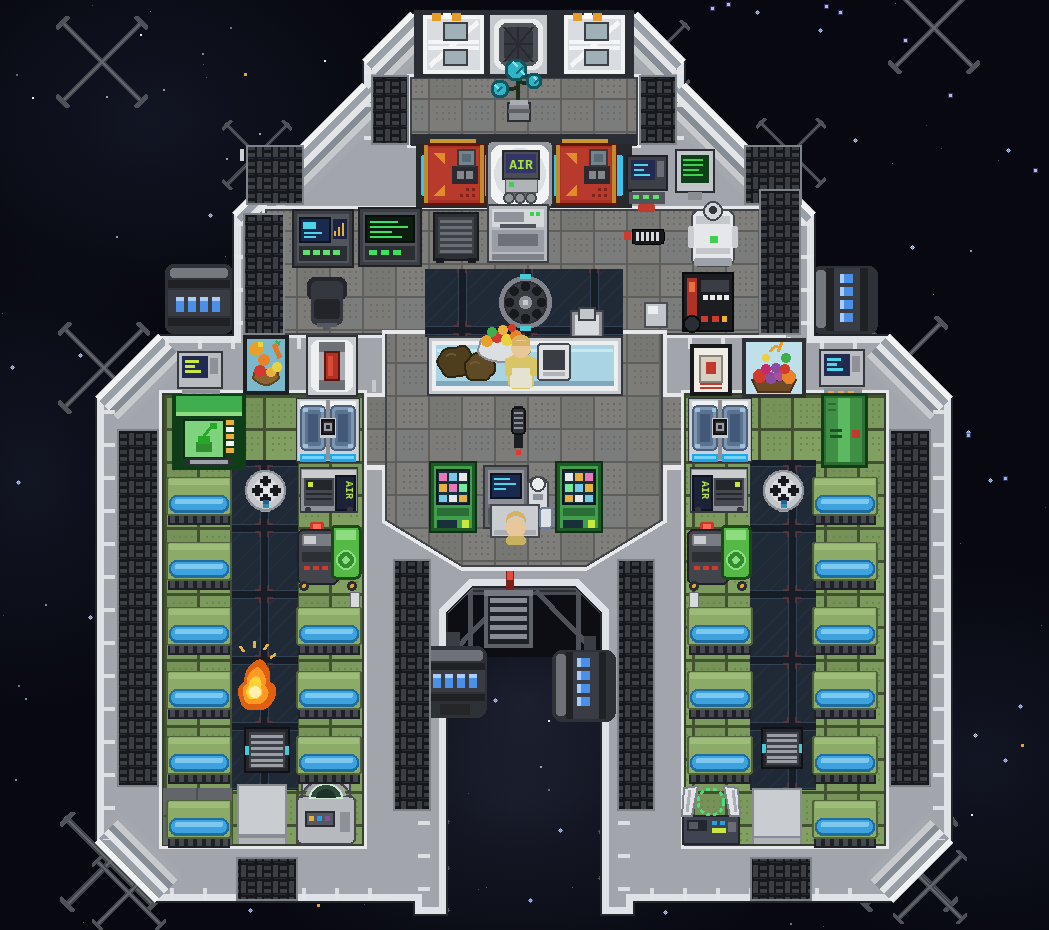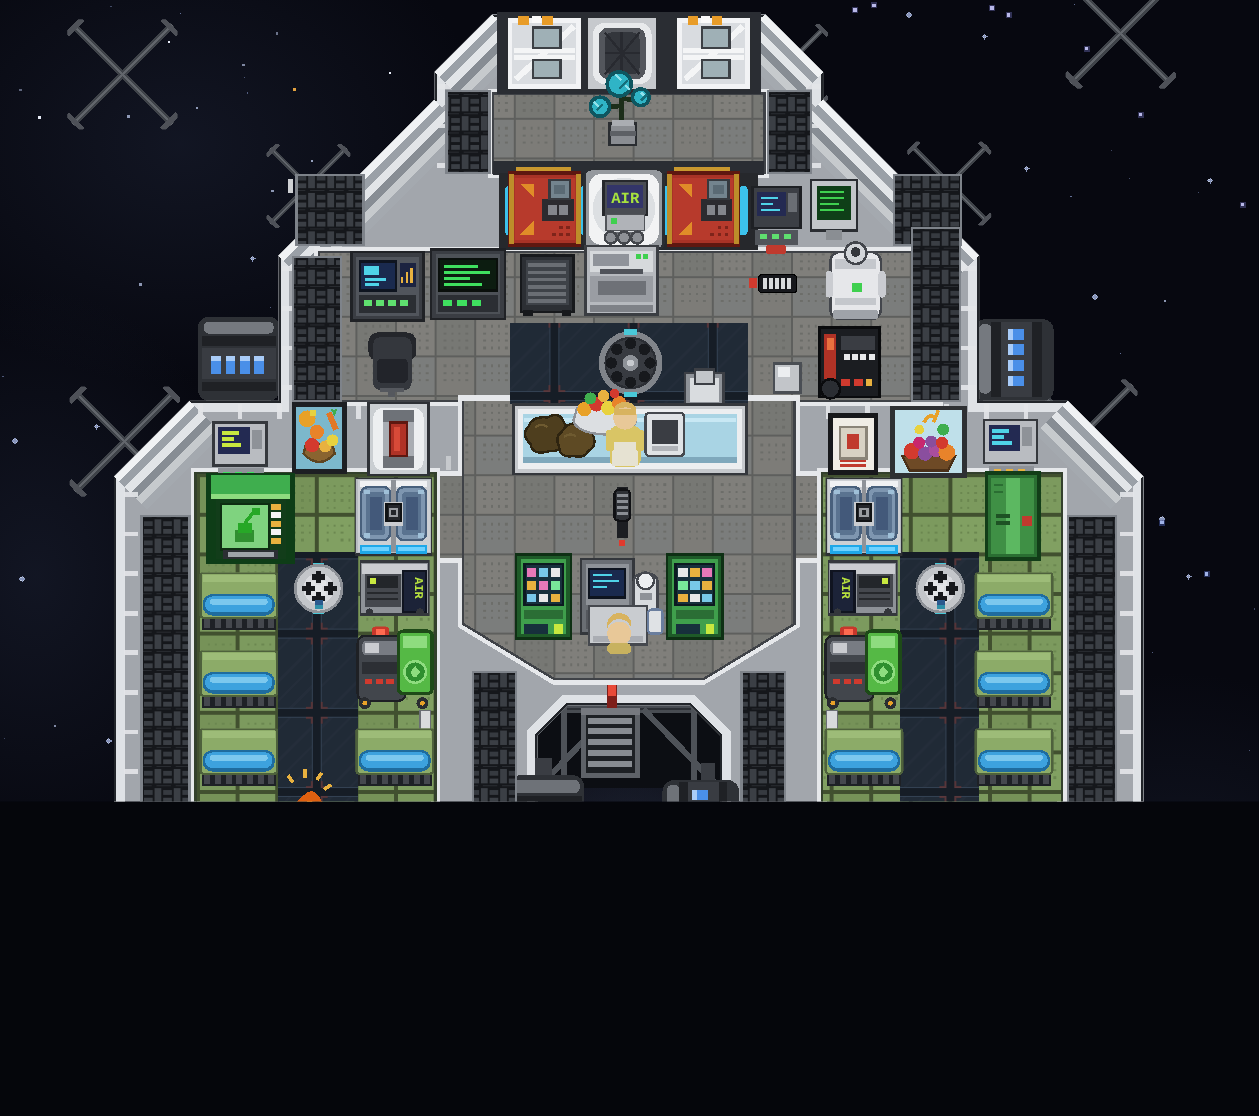--- a/index.html
+++ b/index.html
@@ -1,16 +1,16 @@
 <!DOCTYPE html>
 <html><head>
 <meta charset="utf-8">
 <style>
 html,body{margin:0;padding:0;background:#05060b;font-family:"Liberation Sans",sans-serif;}
-#stage{width:1049px;height:668px;position:relative;overflow:hidden;}
+#stage{width:1049px;height:930px;position:relative;overflow:hidden;}
 </style>
 </head>
 <body>
 <div id="stage">
 <svg width="1049" height="930" viewBox="0 0 1049 930" shape-rendering="crispEdges">
 <defs>
 <pattern id="grayTiles" width="66" height="66" patternUnits="userSpaceOnUse">
   <rect width="66" height="66" fill="#7b7d7c"></rect>
   <rect x="0" y="0" width="33" height="33" fill="#807f7b"></rect>
   <rect x="33" y="33" width="33" height="33" fill="#7d7c78"></rect>

